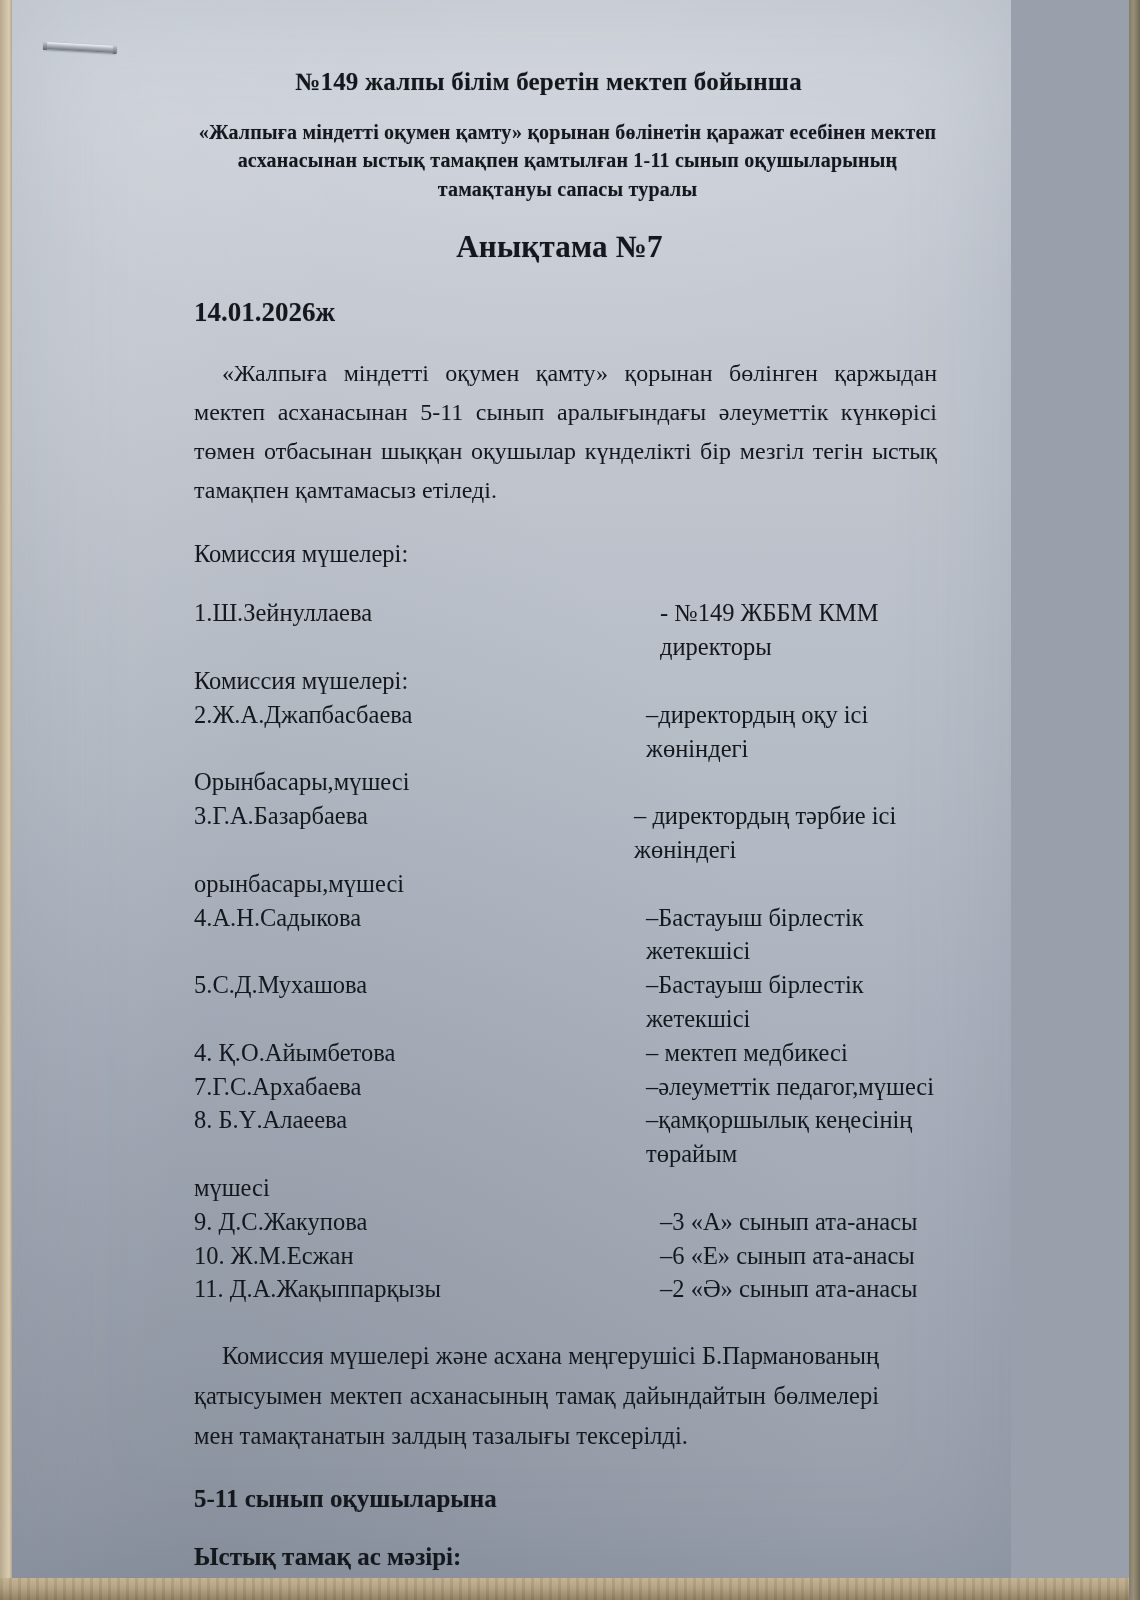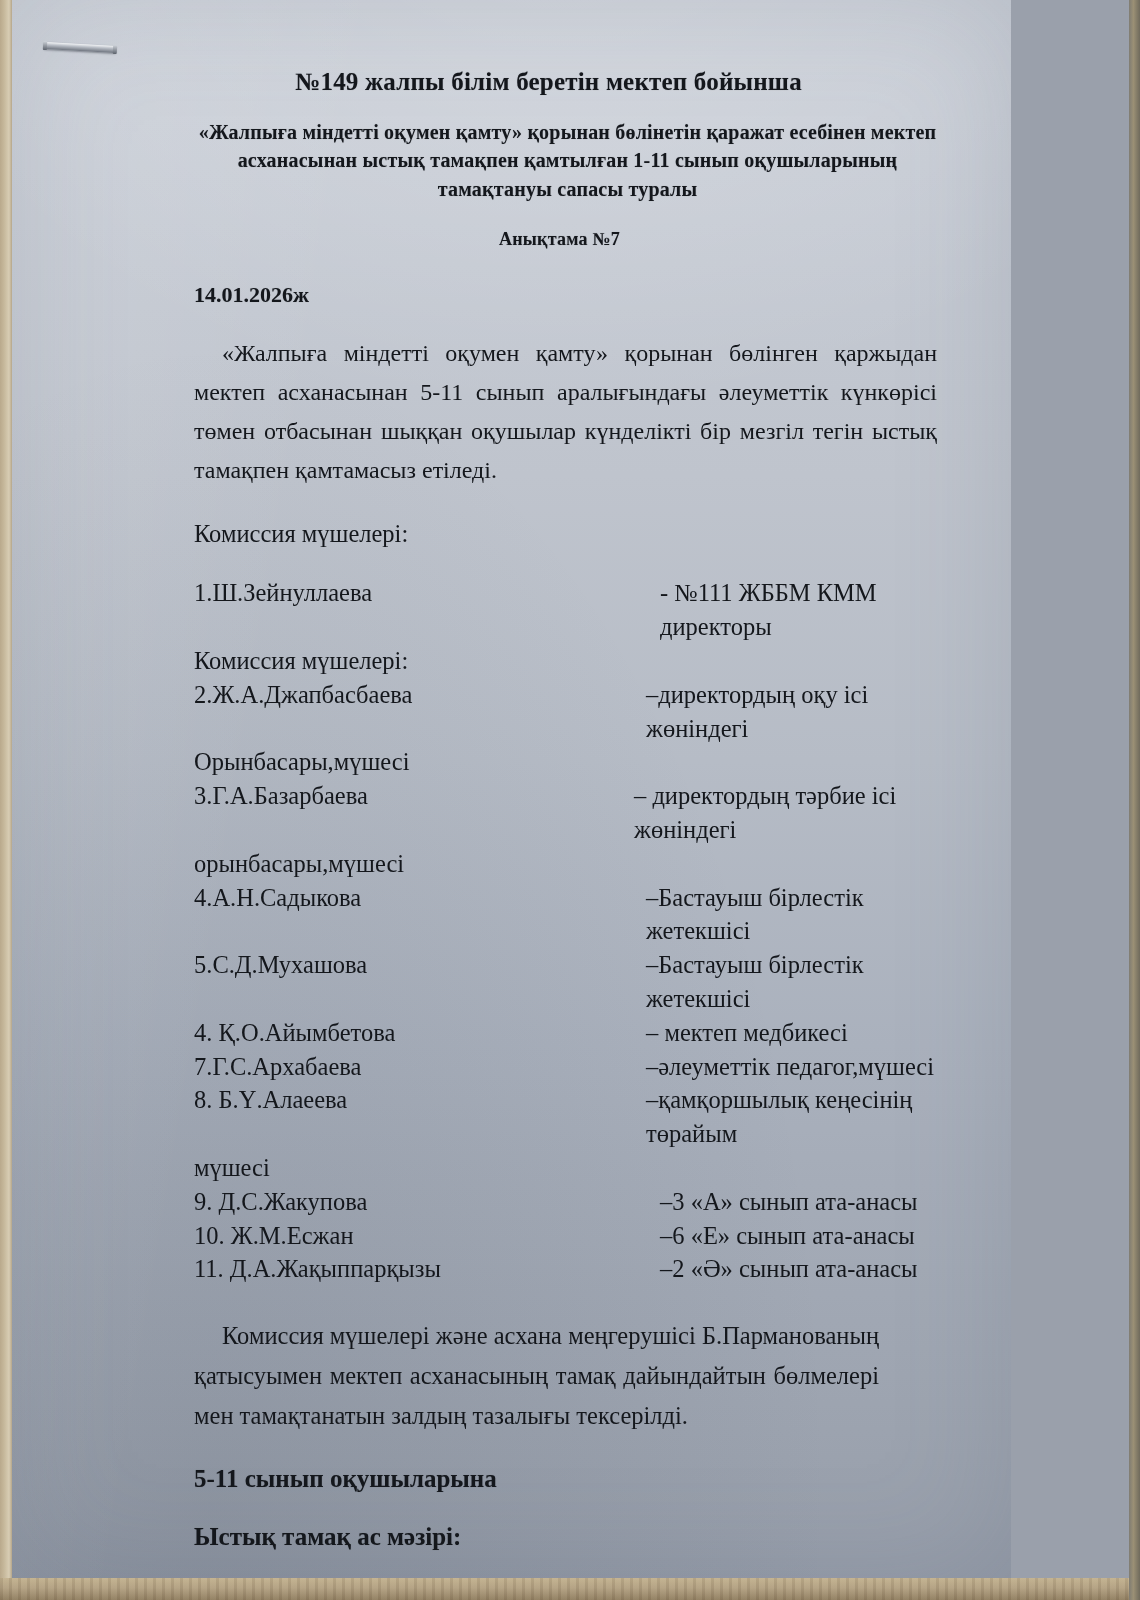--- a/index.html
+++ b/index.html
@@ -129,27 +129,27 @@
   }
 
   .title-sub {
     font-size: 20px;
     line-height: 1.42;
     margin: 22px 0 0;
     padding: 0 6px;
   }
 
   .title-doc {
-    font-size: 18px;
+    font-size: 31px;
     margin: 26px 0 0;
     padding-right: 16px;
   }
 
   .doc-date {
-    font-size: 22px;
+    font-size: 27px;
     font-weight: bold;
     margin: 32px 0 0;
     padding-left: 12px;
     text-shadow: 0 0 1px rgba(20,25,30,.22);
   }
 
   
   .para {
     font-size: 24px;
     line-height: 1.62;
@@ -244,21 +244,21 @@
       <p class="para indent">«Жалпыға міндетті оқумен қамту» қорынан бөлінген қаржыдан мектеп асханасынан 5-11 сынып аралығындағы әлеуметтік күнкөрісі төмен отбасынан шыққан оқушылар күнделікті бір мезгіл тегін ыстық тамақпен қамтамасыз етіледі.</p>
 
       <p class="label-line">Комиссия  мүшелері:</p>
 
 
       <ul class="members">
 
         <li>
           <div class="mrow">
             <span class="name">1.Ш.Зейнуллаева</span>
-            <span class="role shift-3">-  №111 ЖББМ  КММ  директоры</span>
+            <span class="role shift-3">-  №149 ЖББМ  КММ  директоры</span>
           </div>
         </li>
 
         <li class="mplain">
           <span>Комиссия мүшелері:</span>
         </li>
 
         <li>
           <div class="mrow">
             <span class="name">2.Ж.А.Джапбасбаева</span>

